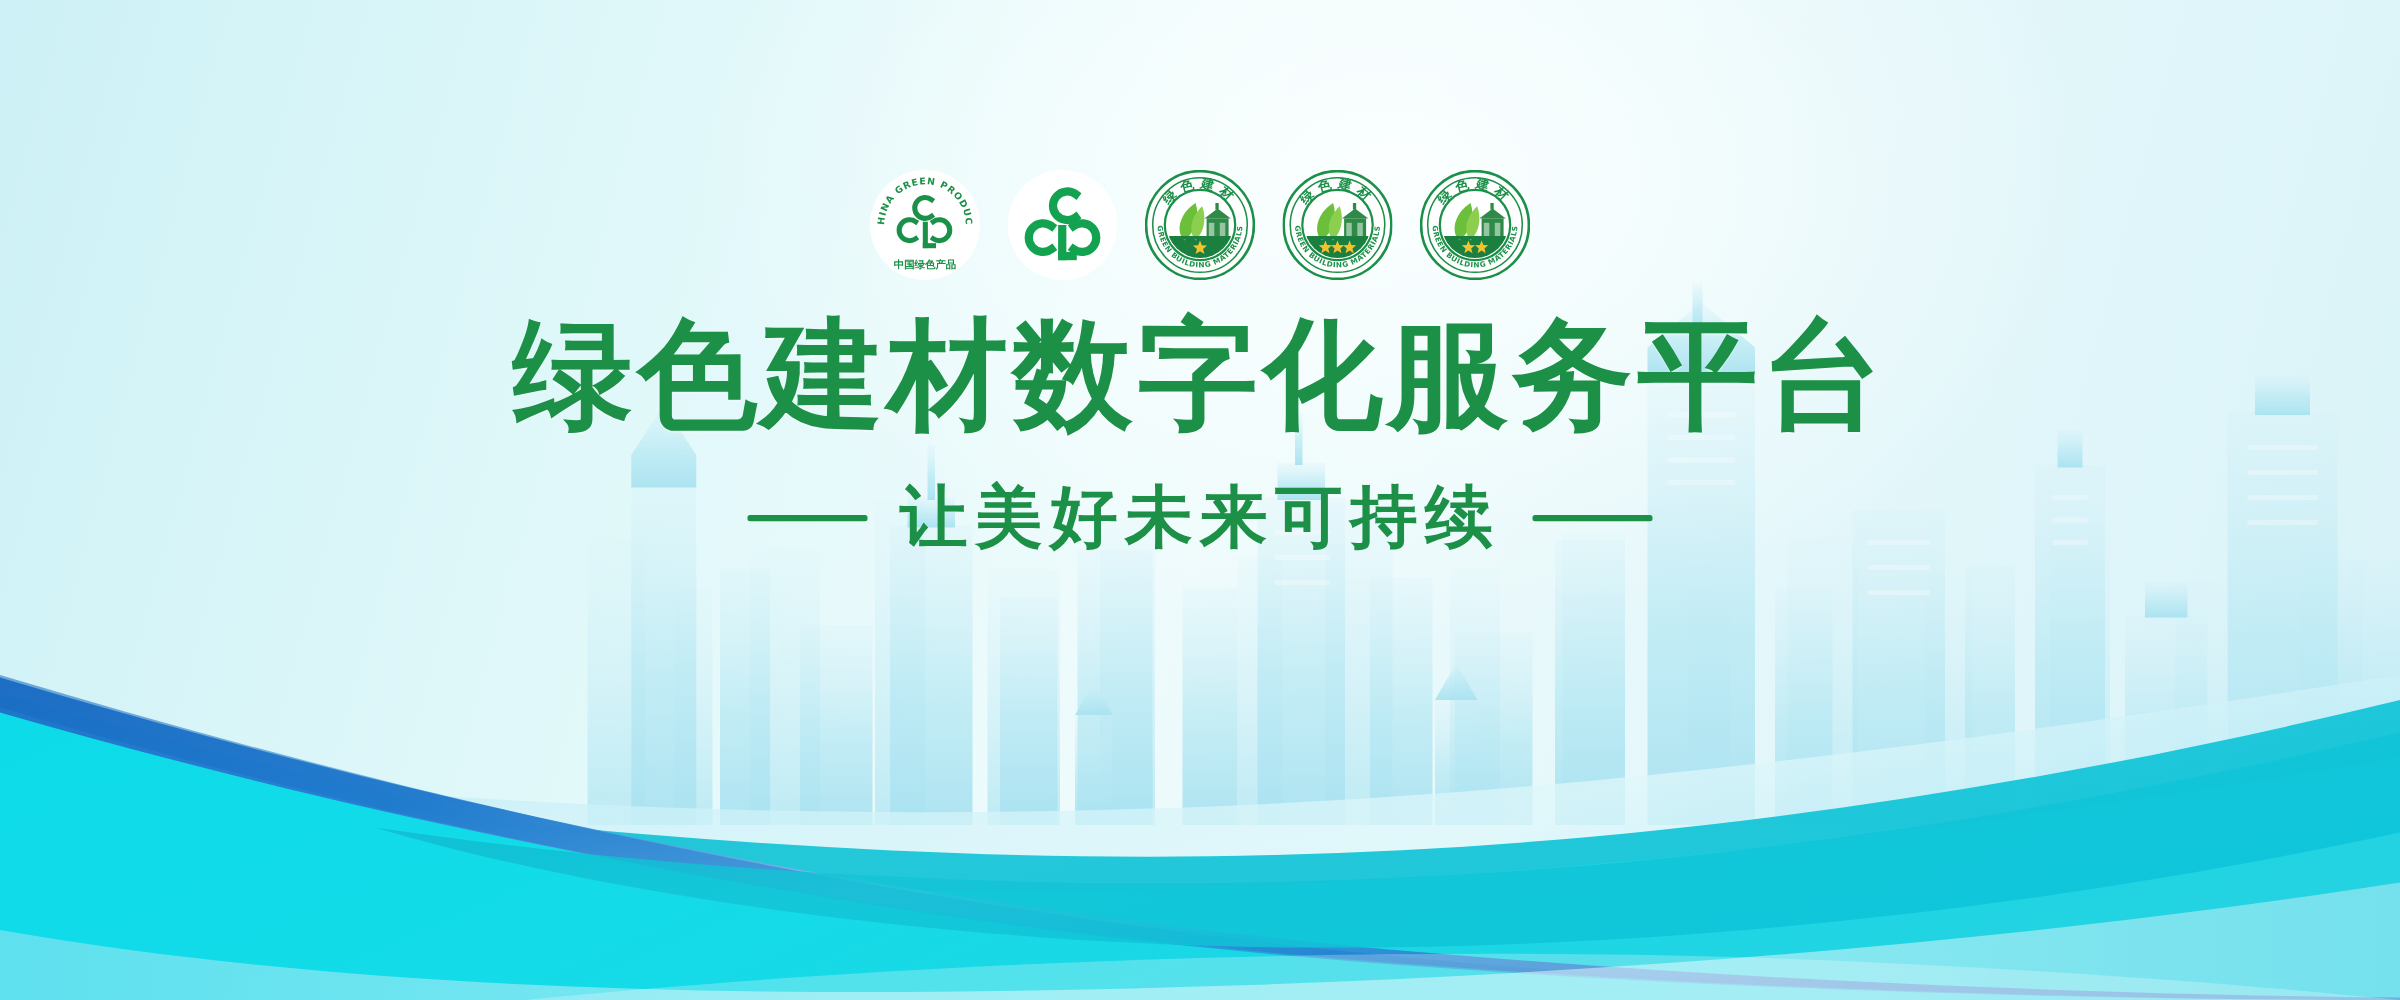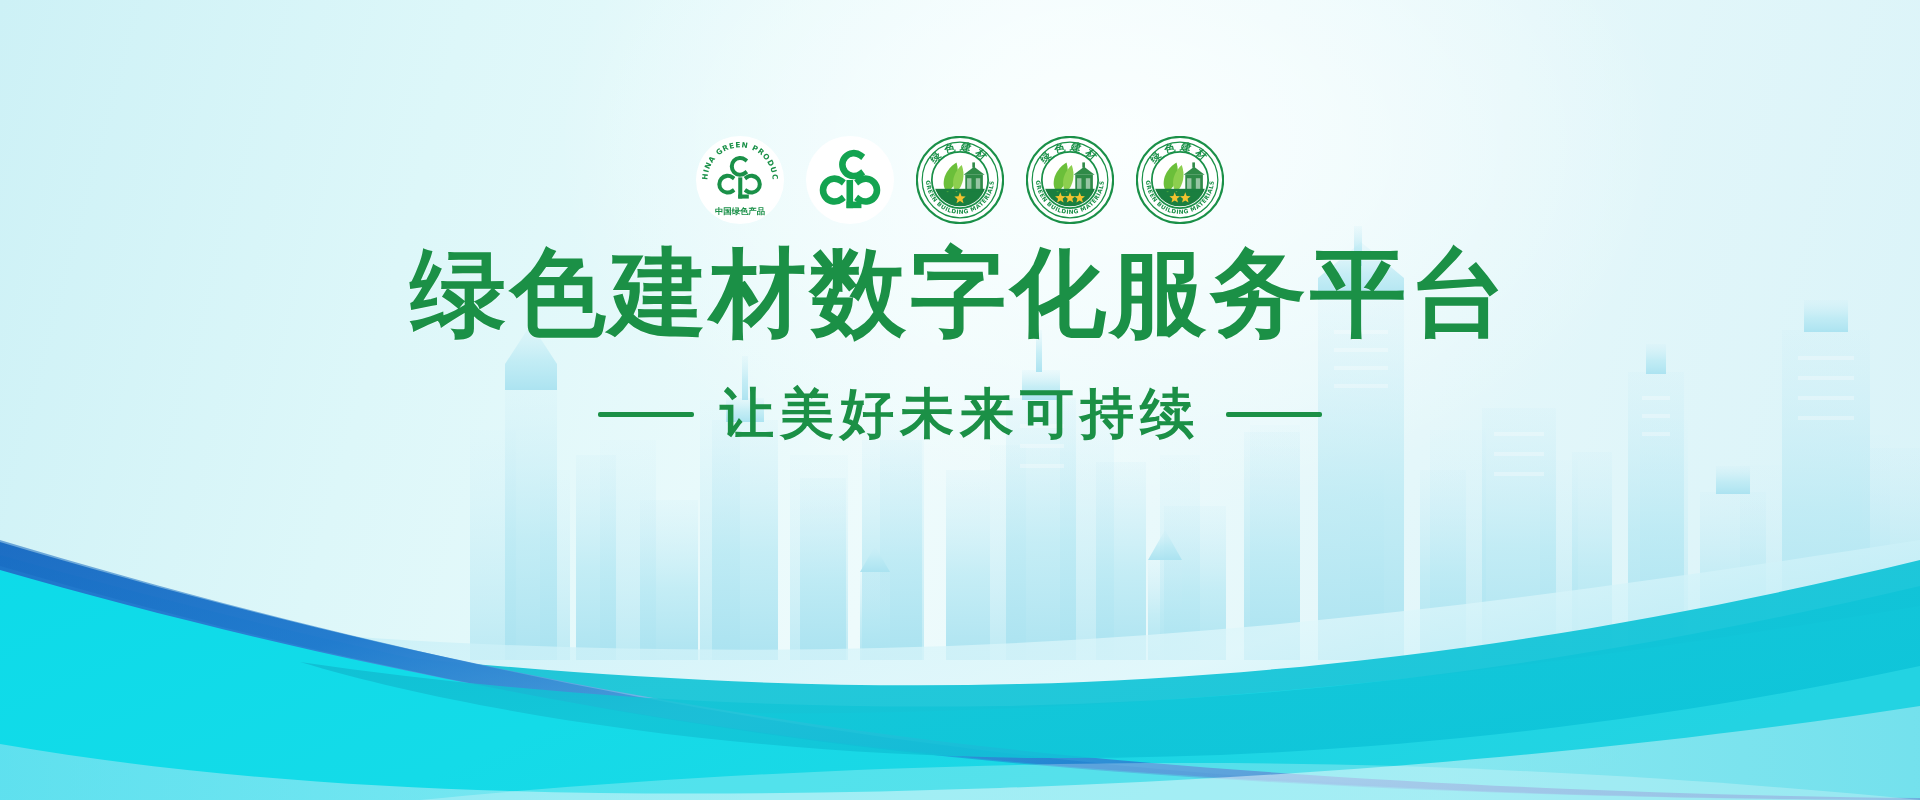--- a/index.html
+++ b/index.html
@@ -25,21 +25,21 @@
   }
   .badge{position:relative;width:88px;height:88px;flex:0 0 auto;}
 
   
   .headline{
     position:absolute;left:0;top:250px;width:1920px;text-align:center;z-index:7;
   }
   .title{
     font-size:96px;line-height:1.06;font-weight:bold;
     color:#1b9046;letter-spacing:4px;
-    font-family:Liberation Mono, monospace;
+    font-family:Liberation Serif, serif;
     margin:0;
     text-shadow:0 1px 0 rgba(255,255,255,.35);
   }
   .subline{
     margin-top:26px;display:flex;align-items:center;justify-content:center;gap:26px;
   }
   .rule{display:block;width:96px;height:5px;background:#1b9046;border-radius:2px;}
   .subtitle{
     font-size:54px;font-weight:bold;color:#1b9046;letter-spacing:6px;
     font-family:"DejaVu Sans","Liberation Sans",sans-serif;

